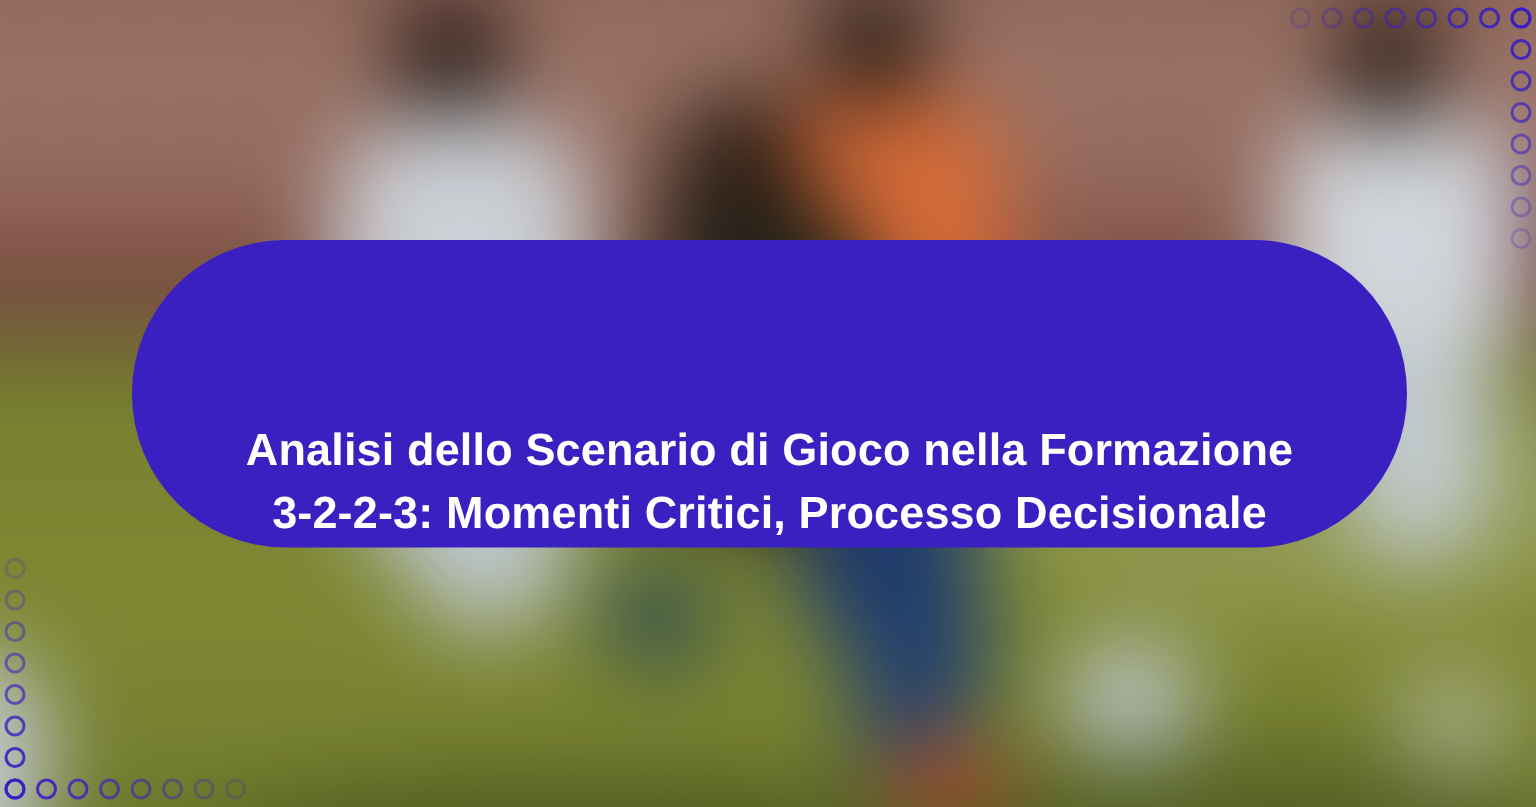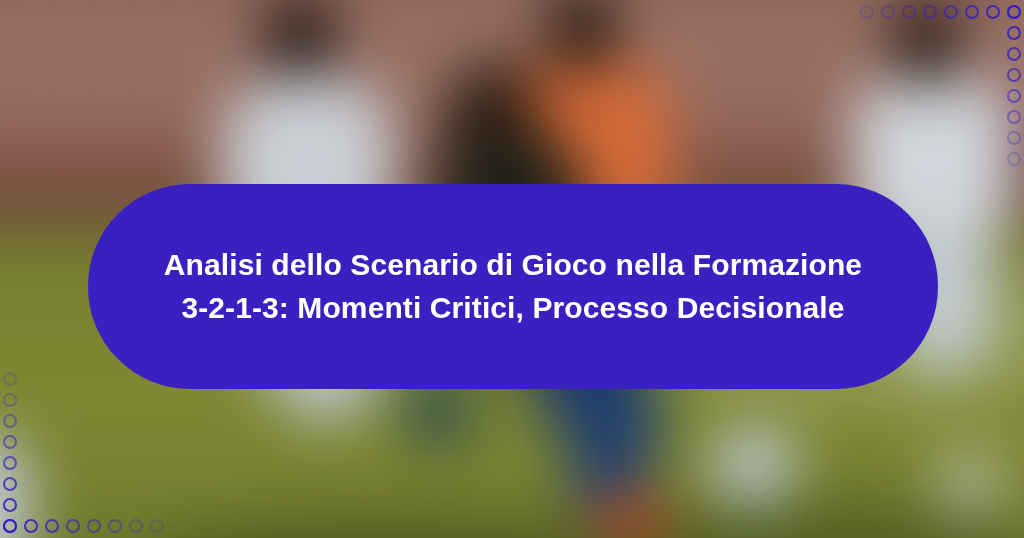--- a/index.html
+++ b/index.html
@@ -137,27 +137,27 @@
   .dots-left-col {
     bottom:5px; left:3px;
     grid-auto-flow:row;
     gap:7px;
   }
 
   
   .title-card {
     position:absolute;
     left:88px;
-    top:184px;
+    top:160px;
     width:850px;
     height:205px;
     background:#3a20c0;
     border-radius:102px;
     display:flex;
-    align-items:center;
+    align-items:flex-end;
     justify-content:center;
     padding:0 54px;
   }
   .title-text {
     color:#ffffff;
     font-size:30px;
     font-weight:600;
     line-height:1.42;
     text-align:center;
     letter-spacing:.1px;
@@ -244,16 +244,16 @@
       <span class="dot" style="width: 14px; height: 14px; border-color: rgb(58, 32, 192); opacity: 0.32;"></span>
       <span class="dot" style="width: 14px; height: 14px; border-color: rgb(58, 32, 192); opacity: 0.44;"></span>
       <span class="dot" style="width: 14px; height: 14px; border-color: rgb(58, 32, 192); opacity: 0.56;"></span>
       <span class="dot" style="width: 14px; height: 14px; border-color: rgb(58, 32, 192); opacity: 0.68;"></span>
       <span class="dot" style="width: 14px; height: 14px; border-color: rgb(58, 32, 192); opacity: 0.8;"></span>
       <span class="dot" style="width: 14px; height: 14px; border-color: rgb(58, 32, 192); opacity: 0.9;"></span>
       <span class="dot" style="width: 14px; height: 14px; border-color: rgb(58, 32, 192); opacity: 1;"></span>
     </div>
 
   <div class="title-card" style="background: rgb(58, 32, 192);">
-    <h1 class="title-text" style="color: rgb(255, 255, 255);"><span>Analisi dello Scenario di Gioco nella Formazione</span><br><span>3-2-1-3: Momenti Critici, Processo Decisionale</span></h1>
+    <h1 class="title-text" style="color: rgb(255, 255, 255);"><span>Analisi dello Scenario di Gioco nella Formazione</span><br><span>3-2-2-3: Momenti Critici, Processo Decisionale</span></h1>
   </div>
 
 </div>
 
 </body></html>

